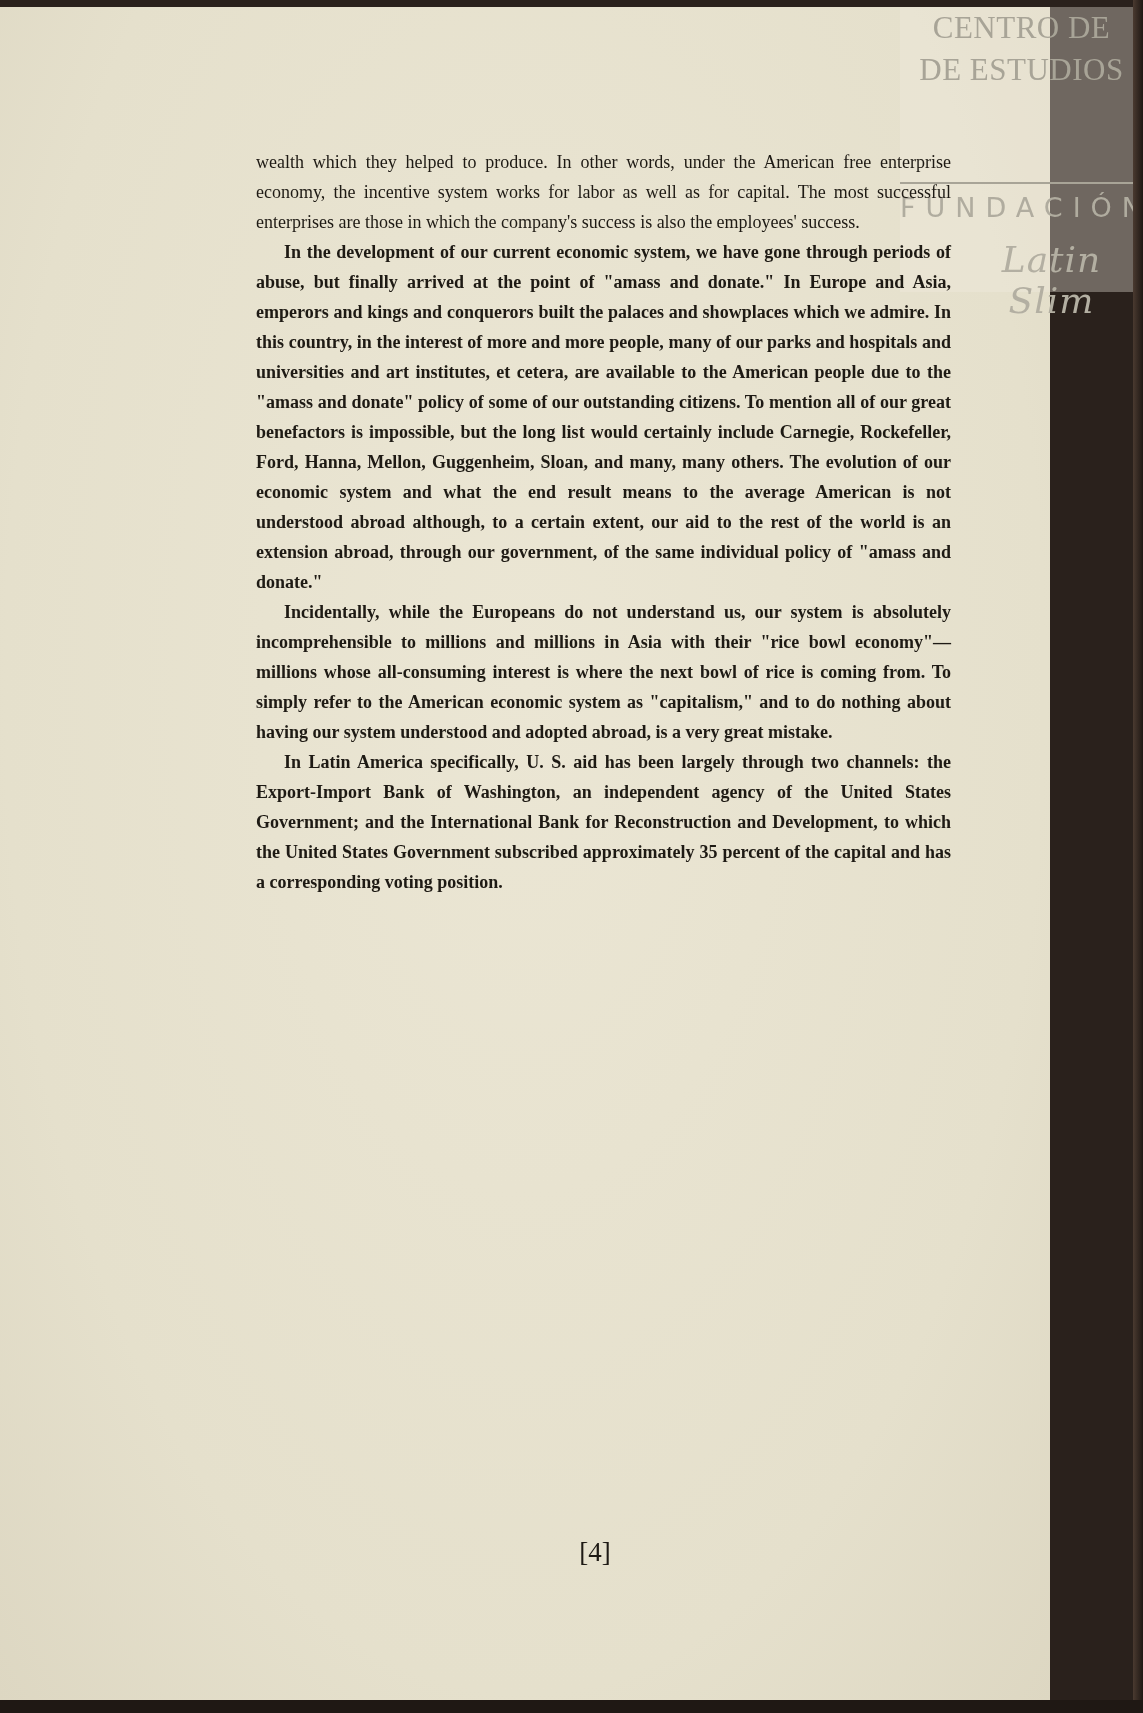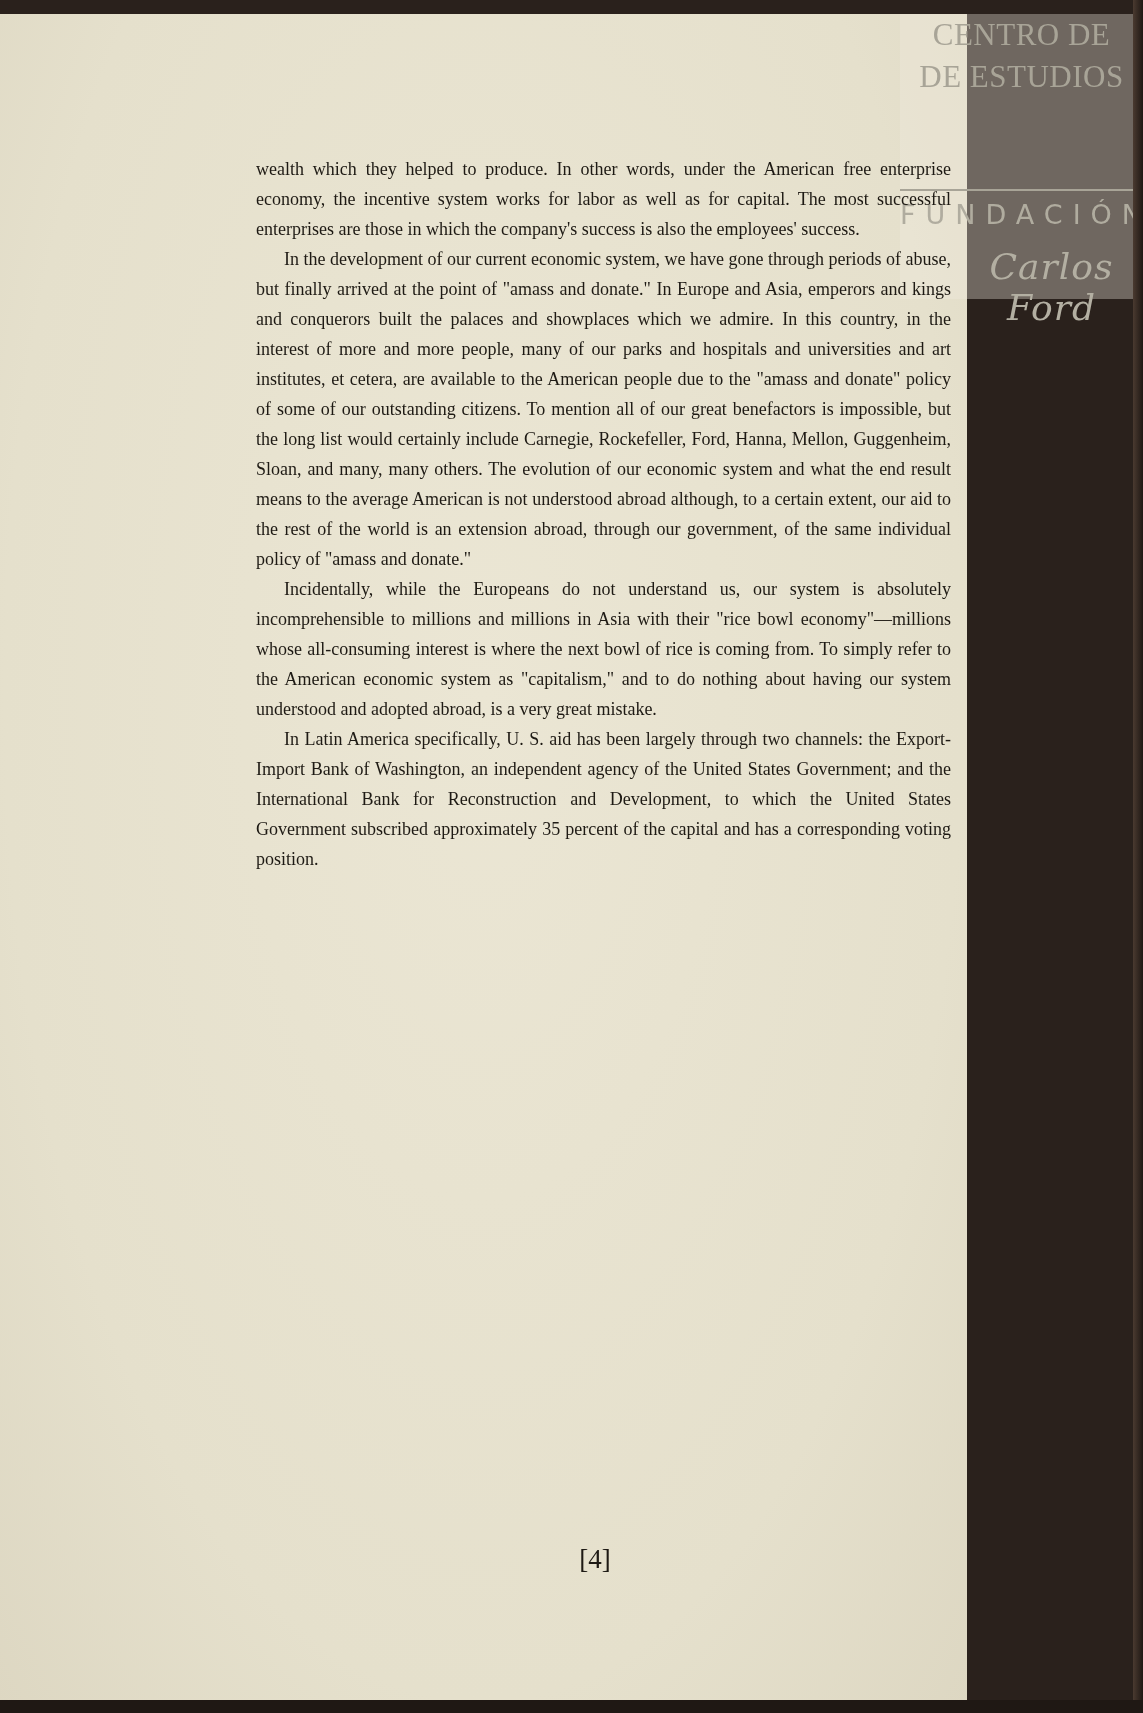--- a/index.html
+++ b/index.html
@@ -2,21 +2,21 @@
 <html><head>
 <meta charset="utf-8">
 <style>
   html, body { margin: 0; padding: 0; }
   body {
     width: 1143px; height: 1713px; position: relative; overflow: hidden;
     background: #2a211c;
     font-family: "DejaVu Serif", serif;
   }
   .page {
-    position: absolute; left: 0; top: 14px; width: 967px; height: 1697px;
+    position: absolute; left: 0; top: 7px; width: 1050px; height: 1697px;
     background: #e7e2cf;
     background-image: radial-gradient(ellipse at 50% 40%, #ebe6d4 0%, #e5e0cc 70%, #ddd7c2 100%);
   }
   .right-edge {
     position: absolute; right: 0; top: 0; width: 10px; height: 1713px;
     background: linear-gradient(to right, #4a3a30, #1f1814);
   }
   .bottom-edge {
     position: absolute; left: 0; bottom: 0; width: 1143px; height: 13px;
     background: #1f1814;
@@ -30,36 +30,36 @@
   .wm-line { font-size: 31px; line-height: 42px; letter-spacing: 0.5px; }
   .wm-rule { position: absolute; left: 0; top: 175px; width: 243px; height: 2px; background: #a8a497; }
   .wm-fund { position: absolute; left: 0; top: 185px; width: 243px; font-family: "DejaVu Sans", sans-serif; font-size: 27px; letter-spacing: 10px; color: #b0ac9f; }
   .wm-sign { position: absolute; left: 60px; top: 232px; font-family: "DejaVu Serif", serif; font-style: italic; font-size: 36px; color: #b3afa2; letter-spacing: 1px; }
   .text {
     position: absolute; left: 256px; top: 140px; width: 695px;
     color: #1e1a14; font-family: "Liberation Serif", serif;
     font-size: 18px; line-height: 30px; text-align: justify;
   }
   .text p { margin: 0; }
-  .text p.indent { text-indent: 28px; }
+  .text p.indent { text-indent: 28px; font-weight: bold; }
   .page-number {
     position: absolute; left: 0; top: 1530px; width: 1190px; text-align: center;
     font-family: "Liberation Serif", serif; font-size: 27px; color: #1e1a14;
   }
 </style>
 </head>
 <body>
 
 <div class="page">
   <div class="watermark">
     <div class="wm-line">CENTRO DE</div>
     <div class="wm-line">DE ESTUDIOS</div>
     <div class="wm-rule"></div>
     <div class="wm-fund">FUNDACIÓN</div>
-    <div class="wm-sign">Carlos Ford</div>
+    <div class="wm-sign">Latin Slim</div>
   </div>
 
   <div class="text">
     <p>wealth which they helped to produce. In other words, under the American free enterprise economy, the incentive system works for labor as well as for capital. The most successful enterprises are those in which the company's success is also the employees' success.</p>
     <p class="indent">In the development of our current economic system, we have gone through periods of abuse, but finally arrived at the point of "amass and donate." In Europe and Asia, emperors and kings and conquerors built the palaces and showplaces which we admire. In this country, in the interest of more and more people, many of our parks and hospitals and universities and art institutes, et cetera, are available to the American people due to the "amass and donate" policy of some of our outstanding citizens. To mention all of our great benefactors is impossible, but the long list would certainly include Carnegie, Rockefeller, Ford, Hanna, Mellon, Guggenheim, Sloan, and many, many others. The evolution of our economic system and what the end result means to the average American is not understood abroad although, to a certain extent, our aid to the rest of the world is an extension abroad, through our government, of the same individual policy of "amass and donate."</p>
     <p class="indent">Incidentally, while the Europeans do not understand us, our system is absolutely incomprehensible to millions and millions in Asia with their "rice bowl economy"—millions whose all-consuming interest is where the next bowl of rice is coming from. To simply refer to the American economic system as "capitalism," and to do nothing about having our system understood and adopted abroad, is a very great mistake.</p>
     <p class="indent">In Latin America specifically, U. S. aid has been largely through two channels: the Export-Import Bank of Washington, an independent agency of the United States Government; and the International Bank for Reconstruction and Development, to which the United States Government subscribed approximately 35 percent of the capital and has a corresponding voting position.</p>
   </div>
 
   <div class="page-number">[4]</div>

